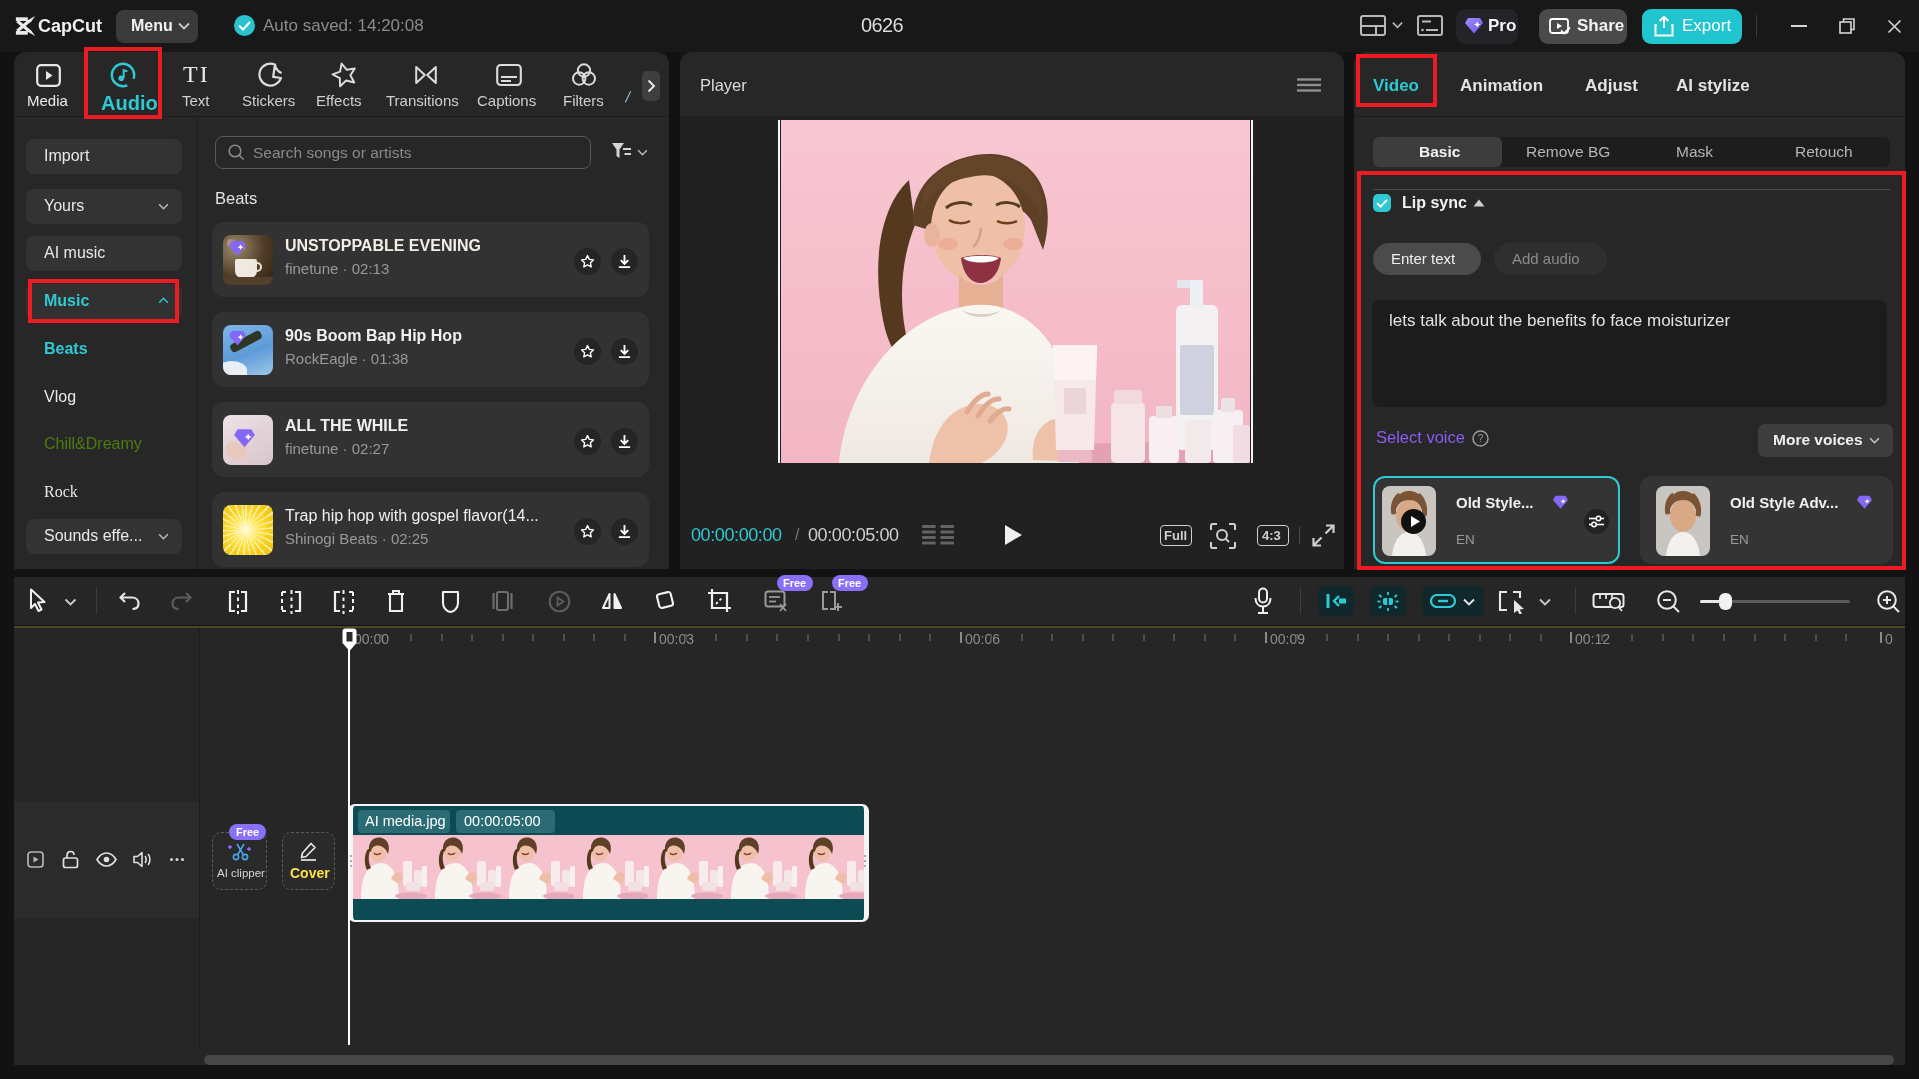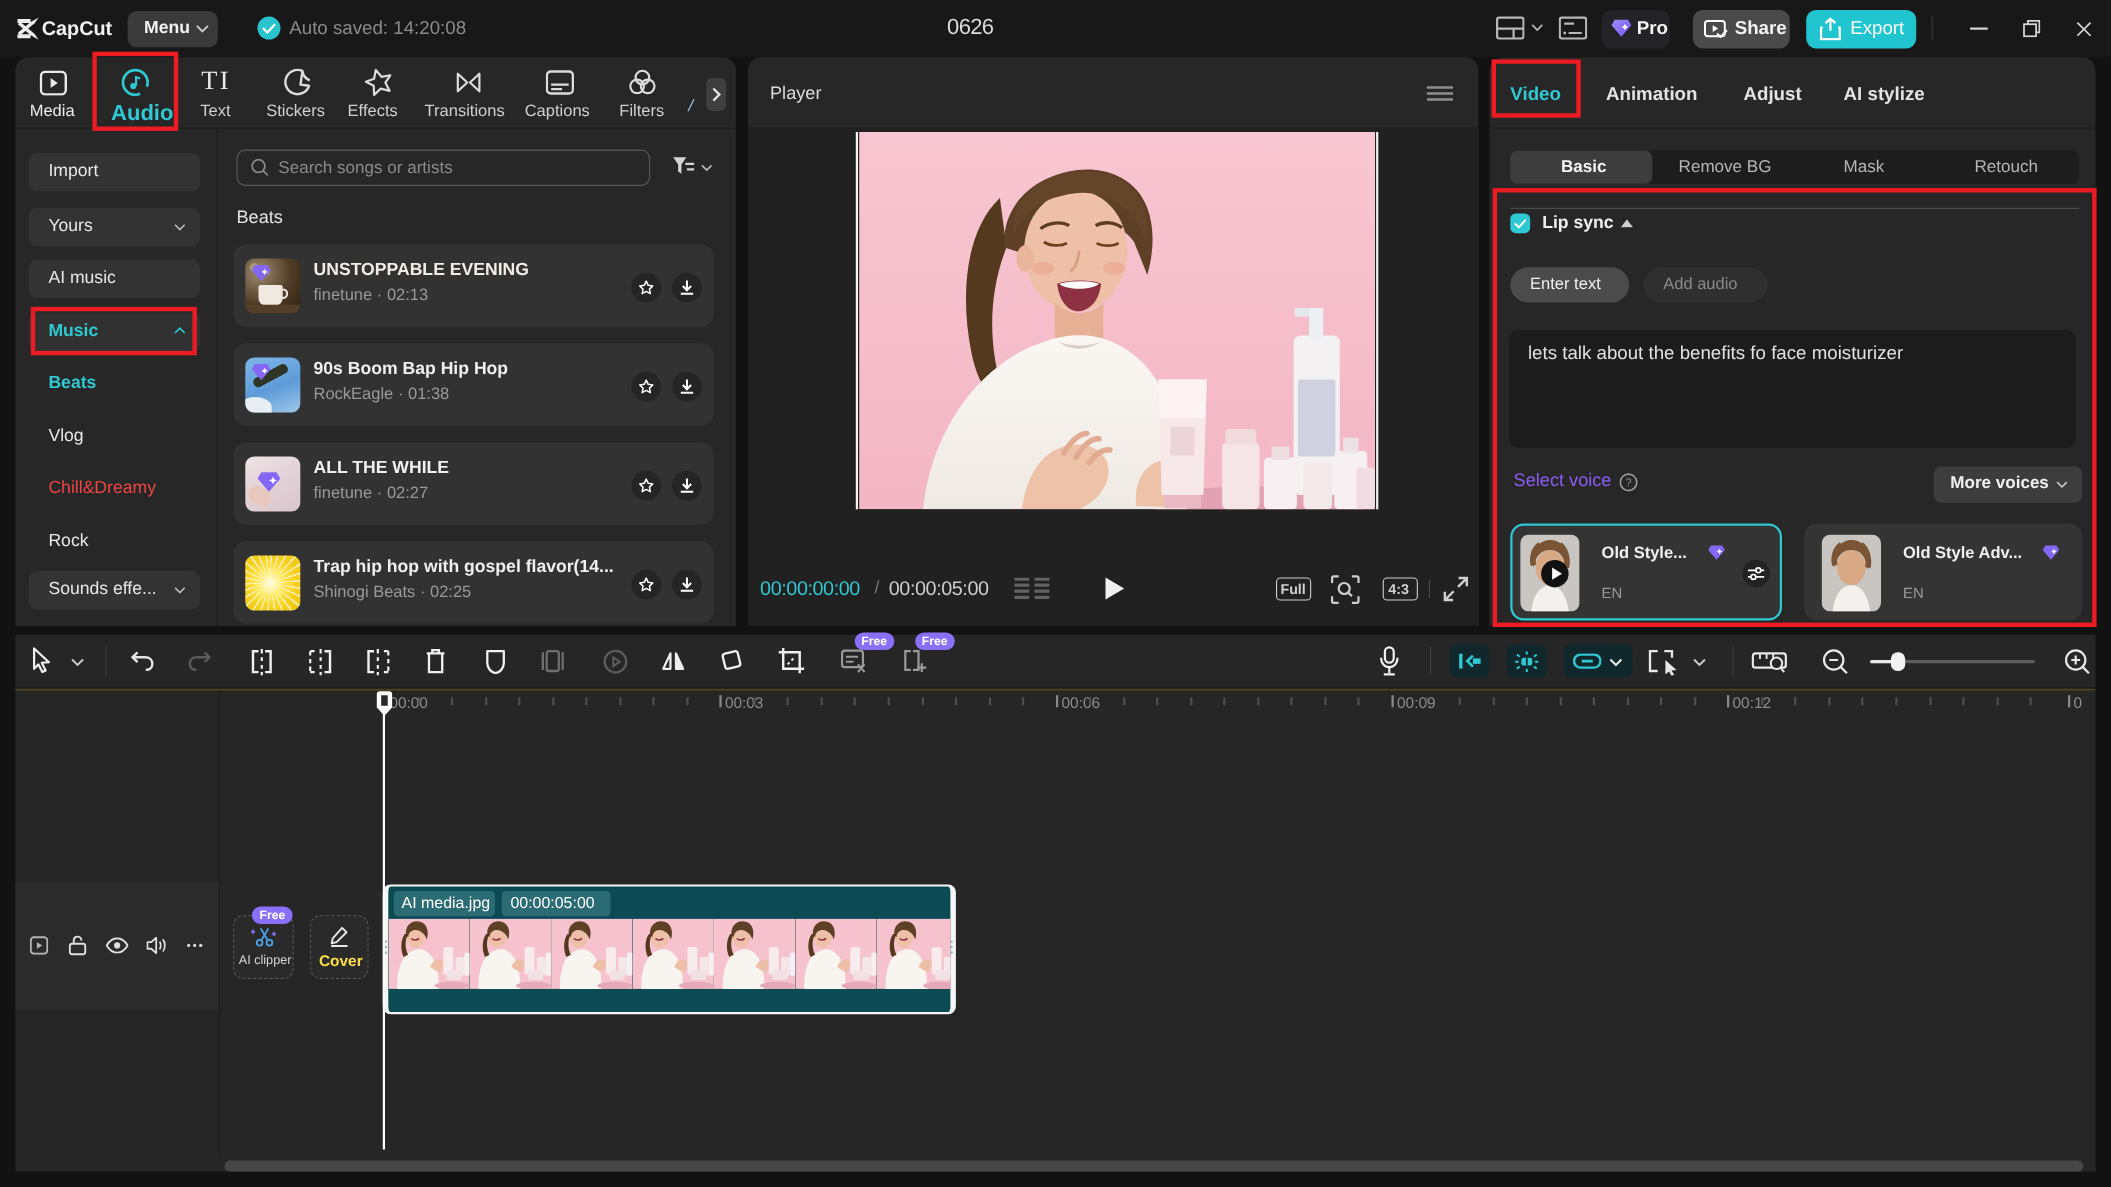--- a/index.html
+++ b/index.html
@@ -164,22 +164,22 @@
   <div class="txt" style="left:44px;top:244px;font-size:16px;color:#e8e8e8;text-align:right;">AI music</div>
   <div class="abs" style="left:26px;top:284px;width:156px;height:35px;background:#313131;border-radius:8px;"></div>
   <div class="txt" style="left:44px;top:292px;font-size:16px;color:#2fc9d3;font-weight:bold;">Music</div>
   <svg class="abs" style="left:158px;top:297px;" width="11" height="7" viewBox="0 0 12 8">
       <path d="M1 6.5 L6 1.5 L11 6.5" stroke="#2fc9d3" stroke-width="1.7" fill="none"></path>
     </svg>
 
   <div class="abs" style="left:28px;top:279px;width:151px;height:44px;border:4px solid #ed1c24;"></div>
   <div class="txt" style="left:44px;top:340px;font-size:16px;color:#2fc9d3;font-weight:bold;">Beats</div>
   <div class="txt" style="left:44px;top:388px;font-size:16px;color:#e8e8e8;">Vlog</div>
-  <div class="txt" style="left:44px;top:435px;font-size:16px;color:#ef4444;">Chill&amp;Dreamy</div>
-  <div class="txt" style="left:44px;top:483px;font-size:16px;color:#e8e8e8;">Rock</div>
+  <div class="txt" style="left:44px;top:435px;font-size:16px;color:#4d7c0f;">Chill&amp;Dreamy</div>
+  <div class="txt" style="left:44px;top:483px;font-size:16px;color:#e8e8e8;font-family:Liberation Serif, serif;">Rock</div>
   <div class="abs" style="left:26px;top:519px;width:156px;height:35px;background:#333333;border-radius:8px;"></div>
   <div class="txt" style="left:44px;top:527px;font-size:16px;color:#e8e8e8;">Sounds effe...</div>
   <svg class="abs" style="left:158px;top:533px;" width="11" height="7" viewBox="0 0 12 8">
       <path d="M1 1.5 L6 6.5 L11 1.5" stroke="#bbb" stroke-width="1.7" fill="none"></path>
     </svg>
 
   <div class="abs" style="left:215px;top:136px;width:376px;height:33px;border:1.5px solid #5a5a5a;border-radius:8px;"></div>
   <svg class="abs" style="left:228px;top:144px;" width="17" height="17" viewBox="0 0 17 17">
     <circle cx="7" cy="7" r="5.8" stroke="#8a8a8a" stroke-width="1.6" fill="none"></circle>
     <line x1="11.3" y1="11.3" x2="15.5" y2="15.5" stroke="#8a8a8a" stroke-width="1.6"></line>
@@ -255,21 +255,21 @@
     </svg>
   <div class="abs" style="left:611px;top:428px;width:27px;height:27px;border-radius:50%;background:#252525;"></div>
   <svg class="abs" style="left:617px;top:434px;" width="15" height="15" viewBox="0 0 16 16">
       <path d="M8 1 L8 10 M4 6.5 L8 10.5 L12 6.5 M2 14 L14 14" stroke="#fff" stroke-width="2" fill="none"></path>
     </svg>
 
   <div class="abs" style="left:212px;top:492px;width:437px;height:75px;background:#323232;border-radius:12px;"></div>
   <div class="abs" style="left:223px;top:505px;width:50px;height:50px;border-radius:8px;overflow:hidden;background:radial-gradient(circle at 45% 50%, #fffbe0 0%, #ffe95e 30%, #f5cf1b 65%, #eec311 100%);">
     <div class="abs" style="left:0;top:0;width:50px;height:50px;background:repeating-conic-gradient(from 0deg at 45% 50%, rgba(255,255,255,0.55) 0deg 4deg, rgba(255,255,255,0) 4deg 14deg);"></div>
   </div>
-  <div class="txt" style="left:285px;top:507px;font-size:16px;font-weight:bold;color:#f0f0f0;">Trap hip hop with gospel flavor(14...</div>
+  <div class="txt" style="left:285px;top:507px;font-size:16px;font-weight:normal;color:#f0f0f0;">Trap hip hop with gospel flavor(14...</div>
   <div class="txt" style="left:285px;top:530px;font-size:15px;color:#999;">Shinogi Beats · 02:25</div>
   <div class="abs" style="left:574px;top:518px;width:27px;height:27px;border-radius:50%;background:#252525;"></div>
   <svg class="abs" style="left:580px;top:524px;" width="15" height="15" viewBox="0 0 24 24">
       <path d="M12 2.5 L14.9 8.6 L21.5 9.5 L16.7 14.1 L17.9 20.7 L12 17.5 L6.1 20.7 L7.3 14.1 L2.5 9.5 L9.1 8.6 Z" stroke="#fff" stroke-width="2.2" fill="none" stroke-linejoin="round"></path>
     </svg>
   <div class="abs" style="left:611px;top:518px;width:27px;height:27px;border-radius:50%;background:#252525;"></div>
   <svg class="abs" style="left:617px;top:524px;" width="15" height="15" viewBox="0 0 16 16">
       <path d="M8 1 L8 10 M4 6.5 L8 10.5 L12 6.5 M2 14 L14 14" stroke="#fff" stroke-width="2" fill="none"></path>
     </svg>
 

